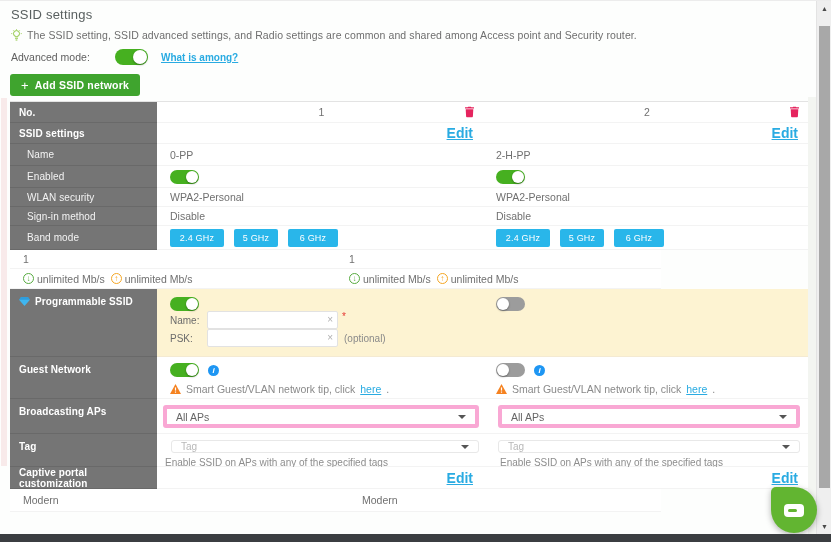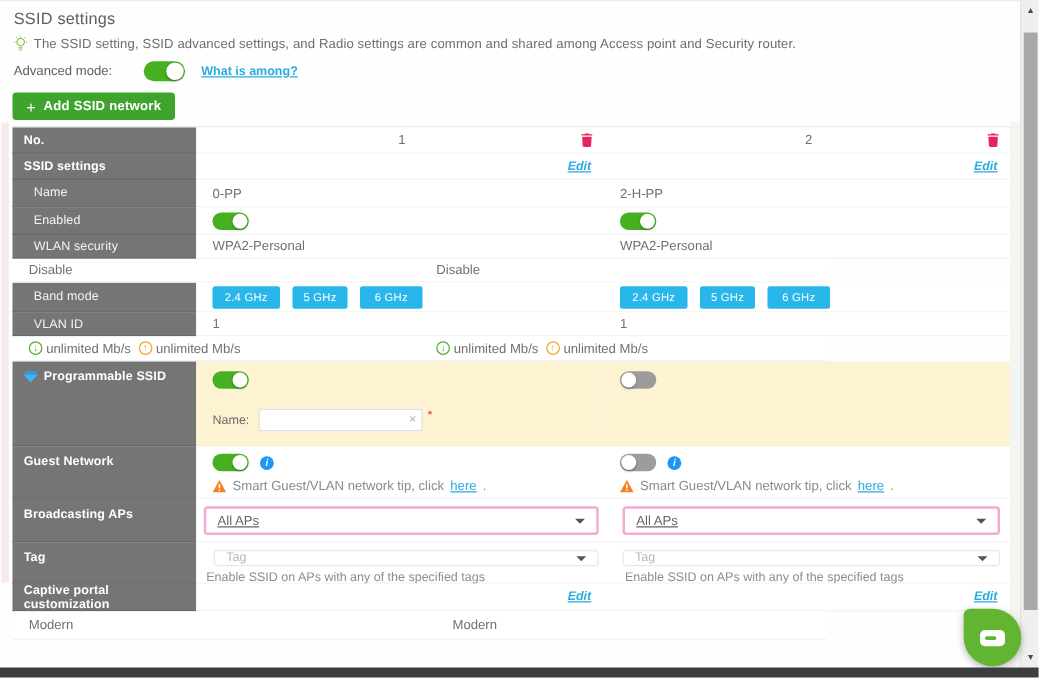--- a/index.html
+++ b/index.html
@@ -49,48 +49,48 @@
   .lblc.top { align-items:flex-start; padding-top:7px; }
   .cell { background:#fff; border-bottom:1px solid #f3f3f3; font-size:10.5px; color:#707070;
           display:flex; align-items:center; padding:0 10px 0 13px; position:relative; }
   .c1 { width:326px; flex:none; }
   .c2 { width:325px; flex:none; }
   .cell.center { justify-content:center; }
   .cell.endd { justify-content:flex-end; }
   .cell.yel { background:var(--yellow_highlight,#fdf3d2); border-bottom:1px solid #f4ead2; }
   .cell.vcol { flex-direction:column; align-items:flex-start; justify-content:flex-start; padding-top:6px; }
   .trash { position:absolute; right:9px; top:50%; transform:translateY(-50%); color:var(--red_delete,#e5245e); cursor:pointer; display:inline-flex; }
-  .edit-link { font-size:10px;font-style:italic; }
+  .edit-link { font-size:14px; }
 
   .chip { display:inline-block; background:var(--blue_chip,#29b6ea); color:#fff; font-size:9px; letter-spacing:.2px;
           text-align:center; padding:4px 0; border-radius:2px; margin-right:10px; cursor:pointer; }
   .chip.b24 { width:54px; } .chip.b5 { width:44px; } .chip.b6 { width:50px; }
 
   .rate-ic { width:11px; height:11px; border-radius:50%; border:1px solid; display:inline-flex; align-items:center; justify-content:center;
              font-size:8px; line-height:1; margin-right:3px; flex:none; }
   .rate-ic.down { color:#57ab3f; border-color:#57ab3f; }
   .rate-ic.up { color:#f5a623; border-color:#f5a623; margin-left:6px; }
 
-  .fieldrow { display:flex; align-items:center; margin-top:16px; font-size:10px; color:#6b6b6b; }
+  .fieldrow { display:flex; align-items:center; margin-top:0; font-size:10px; color:#6b6b6b; }
   .fieldrow .flabel { width:37px; flex:none; }
   .inputwrap { position:relative; width:131px; height:18px; background:#fff; border:1px solid #e2e2e2; border-radius:2px; flex:none; }
   .inputwrap input { width:100%; height:100%; border:none; outline:none; background:transparent; font-family:inherit; font-size:10px; padding:0 16px 0 6px; color:#555; }
   .clear-x { position:absolute; right:4px; top:50%; transform:translateY(-50%); color:#b0b0b0; font-size:10px; cursor:pointer; line-height:1; }
   .req { color:#e53935; font-size:10px; margin-left:4px; align-self:flex-start; }
   .opt-note { margin-left:6px; color:#8a8a8a; font-size:10px; }
 
   .gline { display:flex; align-items:center; gap:9px; }
   .info-ic { width:11px; height:11px; border-radius:50%; background:var(--blue_info,#1e96f3); color:#fff; font-size:8px; font-weight:700;
              display:inline-flex; align-items:center; justify-content:center; font-style:italic; flex:none; }
   .warnline { display:flex; align-items:center; gap:5px; margin-top:6px; font-size:10.5px; color:#8a8a8a; }
   .warn { color:var(--orange_warn,#f58220); display:inline-flex; }
   .warnline .link { font-weight:400; }
 
-  .selectbox { height:23px; border:2px solid #f9a8d4; border-radius:3px; background:#fff; width:100%;
-               display:flex; align-items:center; justify-content:space-between; padding:0 9px; font-size:10.5px; color:#666; cursor:pointer;text-decoration:underline; }
+  .selectbox { height:23px; border:4px solid #f9a8d4; border-radius:3px; background:#fff; width:100%;
+               display:flex; align-items:center; justify-content:space-between; padding:0 9px; font-size:10.5px; color:#666; cursor:pointer; }
   .chev { width:0; height:0; border-left:4px solid transparent; border-right:4px solid transparent; border-top:4px solid #555; display:inline-block; }
   .tagwrap { height:22px; border:1px solid #e8e8e8; border-radius:3px; background:#fff; width:calc(100% - 8px); margin-left:8px;
              display:flex; align-items:center; justify-content:space-between; padding:0 9px; }
   .tagwrap input { border:none; outline:none; font-family:inherit; font-size:10px; color:#555; width:80%; background:transparent; }
   .tagwrap input::placeholder { color:#b8b8b8; }
   .tag-help { margin-top:4px; font-size:10px; color:#8d8d8d; padding-left:2px; }
 
   
   .right-gutter { left:808px; top:96px; width:8px; height:437px; background:#f3f5f1; }
   .pink-sliver { left:1px; top:97px; width:6px; height:368px; background:#f8eaea; }
@@ -197,20 +197,23 @@
       </div>
     <div class="cell c1">
         <span>WPA2-Personal</span>
       </div>
     <div class="cell c2">
         <span>WPA2-Personal</span>
       </div>
   </div>
 
   <div class="row" style="height:19px">
+    <div class="lblc sub">
+        <span>Sign-in method</span>
+      </div>
     <div class="cell c1">
         <span>Disable</span>
       </div>
     <div class="cell c2">
         <span>Disable</span>
       </div>
   </div>
 
   <div class="row" style="height:24px">
     <div class="lblc sub">
@@ -222,23 +225,20 @@
       <span class="chip b6">6 GHz</span>
     </div>
     <div class="cell c2">
       <span class="chip b24">2.4 GHz</span>
       <span class="chip b5">5 GHz</span>
       <span class="chip b6">6 GHz</span>
     </div>
   </div>
 
   <div class="row" style="height:19px">
-    <div class="lblc sub">
-        <span>VLAN ID</span>
-      </div>
     <div class="cell c1">
         <span>1</span>
       </div>
     <div class="cell c2">
         <span>1</span>
       </div>
   </div>
 
   <div class="row" style="height:20px">
     <div class="cell c1">

